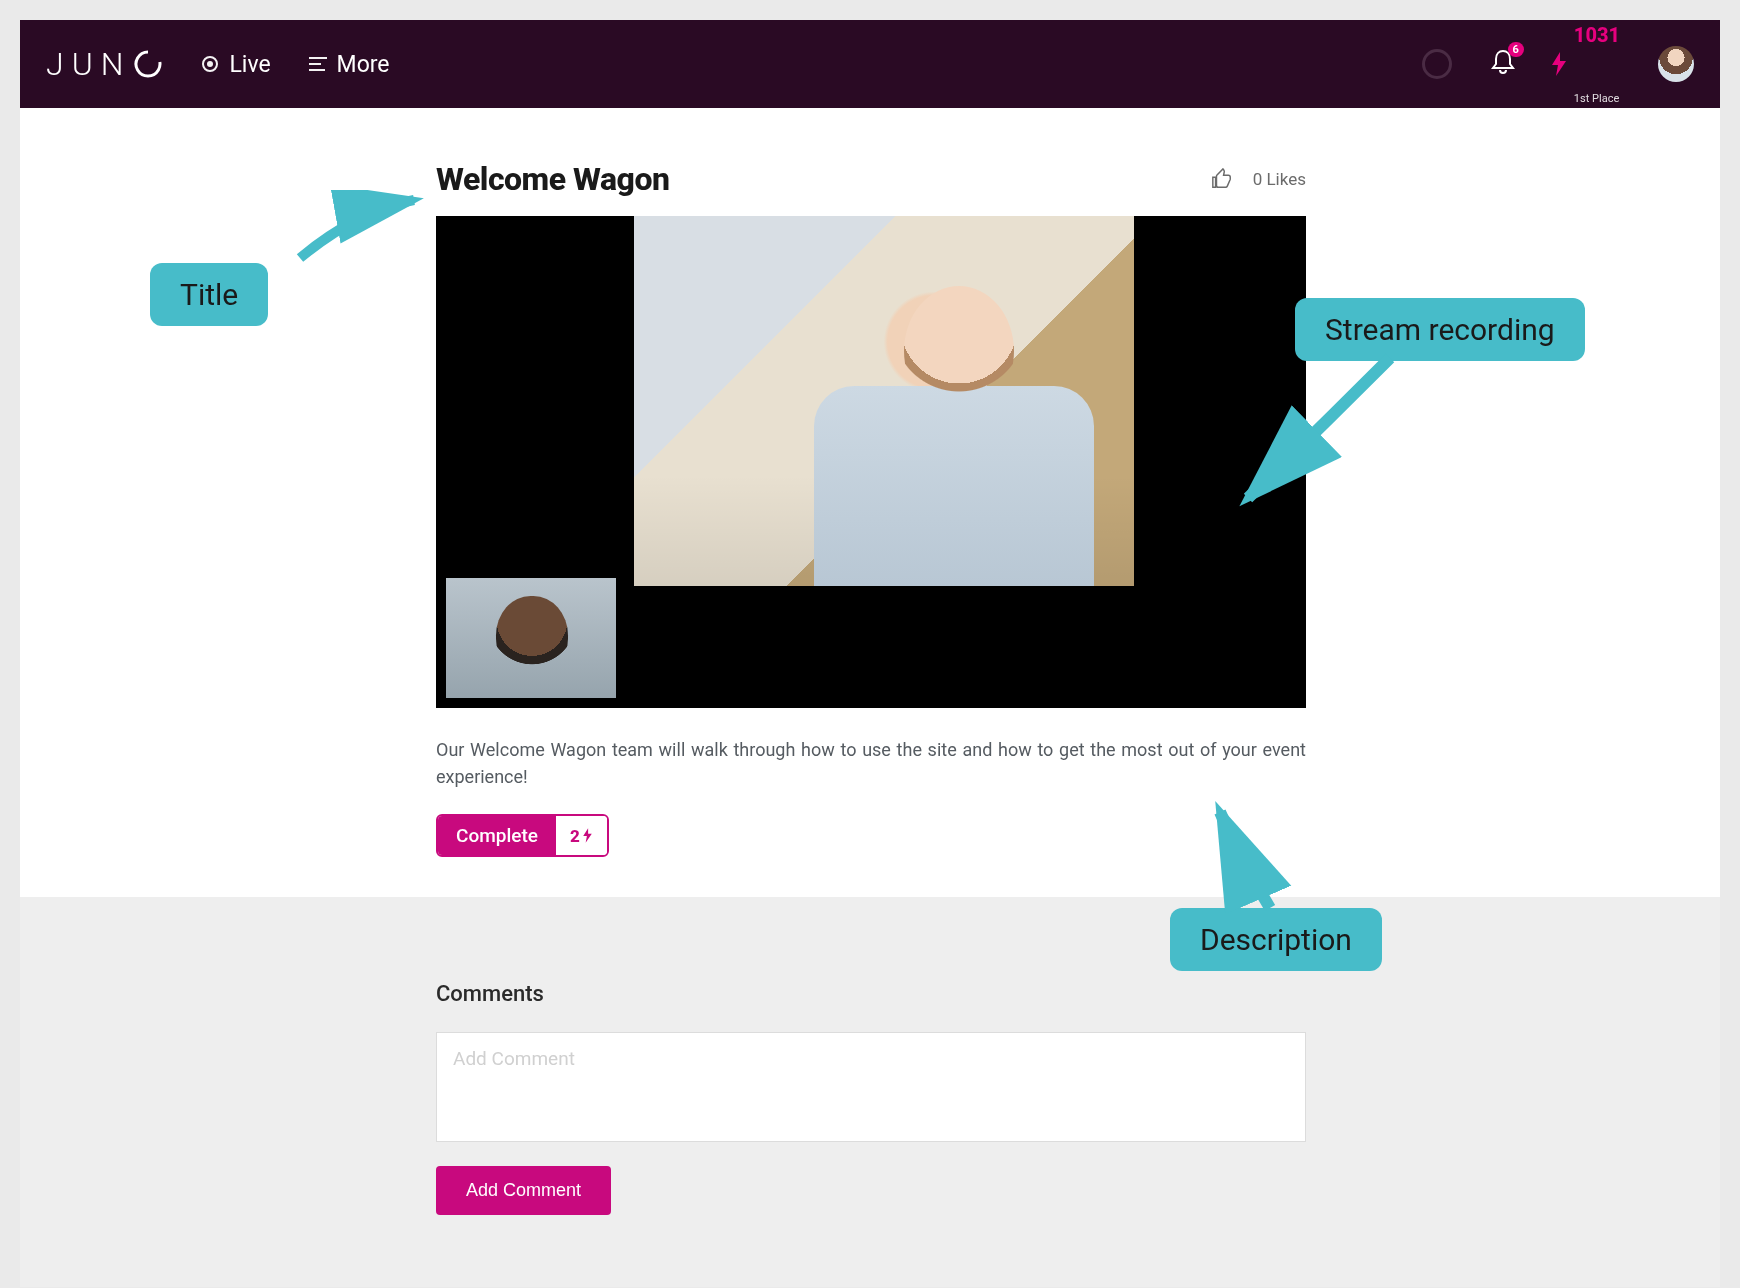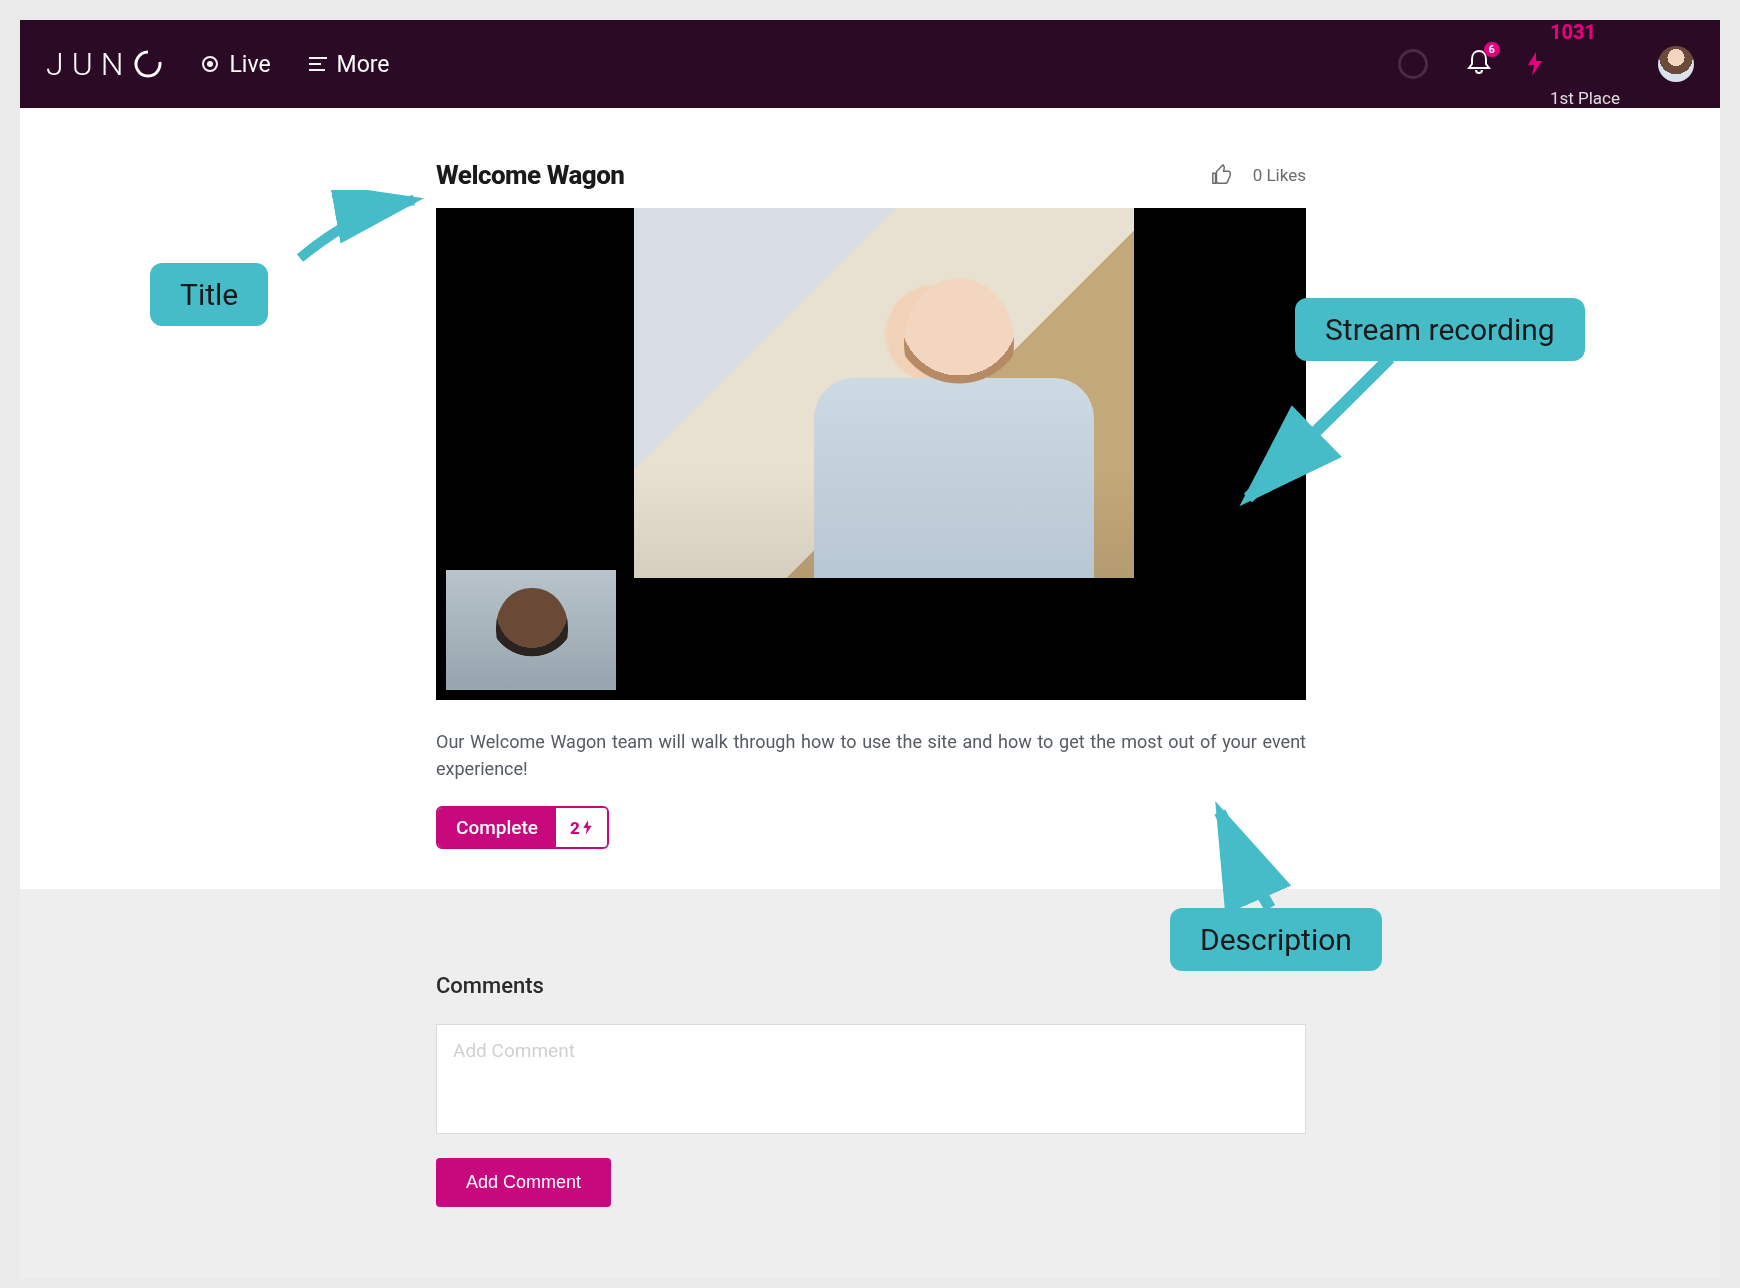--- a/index.html
+++ b/index.html
@@ -52,31 +52,31 @@
       position: relative; margin-right: 4px;
     }
     .bell { position: relative; margin: 0 6px; cursor:pointer; }
     .badge {
       position: absolute; top: -6px; right: -8px;
       background: #e6007e; color: #fff; font-size: 11px; font-weight: 700;
       border-radius: 8px; padding: 1px 5px;
     }
     .score-wrap { display:flex; align-items:center; gap:6px; cursor:pointer; }
     .score-num { color:#e6007e; font-weight:800; font-size:20px; line-height:1; }
-    .score-sub { color:#ffffff; font-size:17px; opacity:.85; line-height:1;margin-top:48px; }
+    .score-sub { color:#ffffff; font-size:11px; opacity:.85; line-height:1;margin-top:48px; }
     .avatar {
       width:36px; height:36px; border-radius:50%;
       background: radial-gradient(circle at 50% 32%, #f1d5c0 0 28%, #6b4a3a 28% 55%, #d9e2e9 55% 100%);
       margin-left:10px; cursor:pointer;
     }
 
     
     .content { position: relative; padding: 52px 56px 0 56px; }
     .title-row { display:flex; align-items:center; justify-content:space-between; width:870px; margin-left:360px; }
-    .page-title { font-size:26px; font-weight:800; letter-spacing:-.5px; color:#1a1a1a; }
+    .page-title { font-size:32px; font-weight:800; letter-spacing:-.5px; color:#1a1a1a; }
     .likes { display:flex; align-items:center; gap:20px; color:#6b6b6b; font-size:17px; cursor:pointer; }
 
     .video-area {
       margin-left:360px; margin-top:18px; width:870px; height:492px; background:#000;
       position:relative; overflow:hidden;
     }
     .thumb-main {
       position:absolute; left:198px; top:0; width:500px; height:370px;
       background:
         linear-gradient(180deg, rgba(0,0,0,0) 70%, rgba(0,0,0,.08)),

